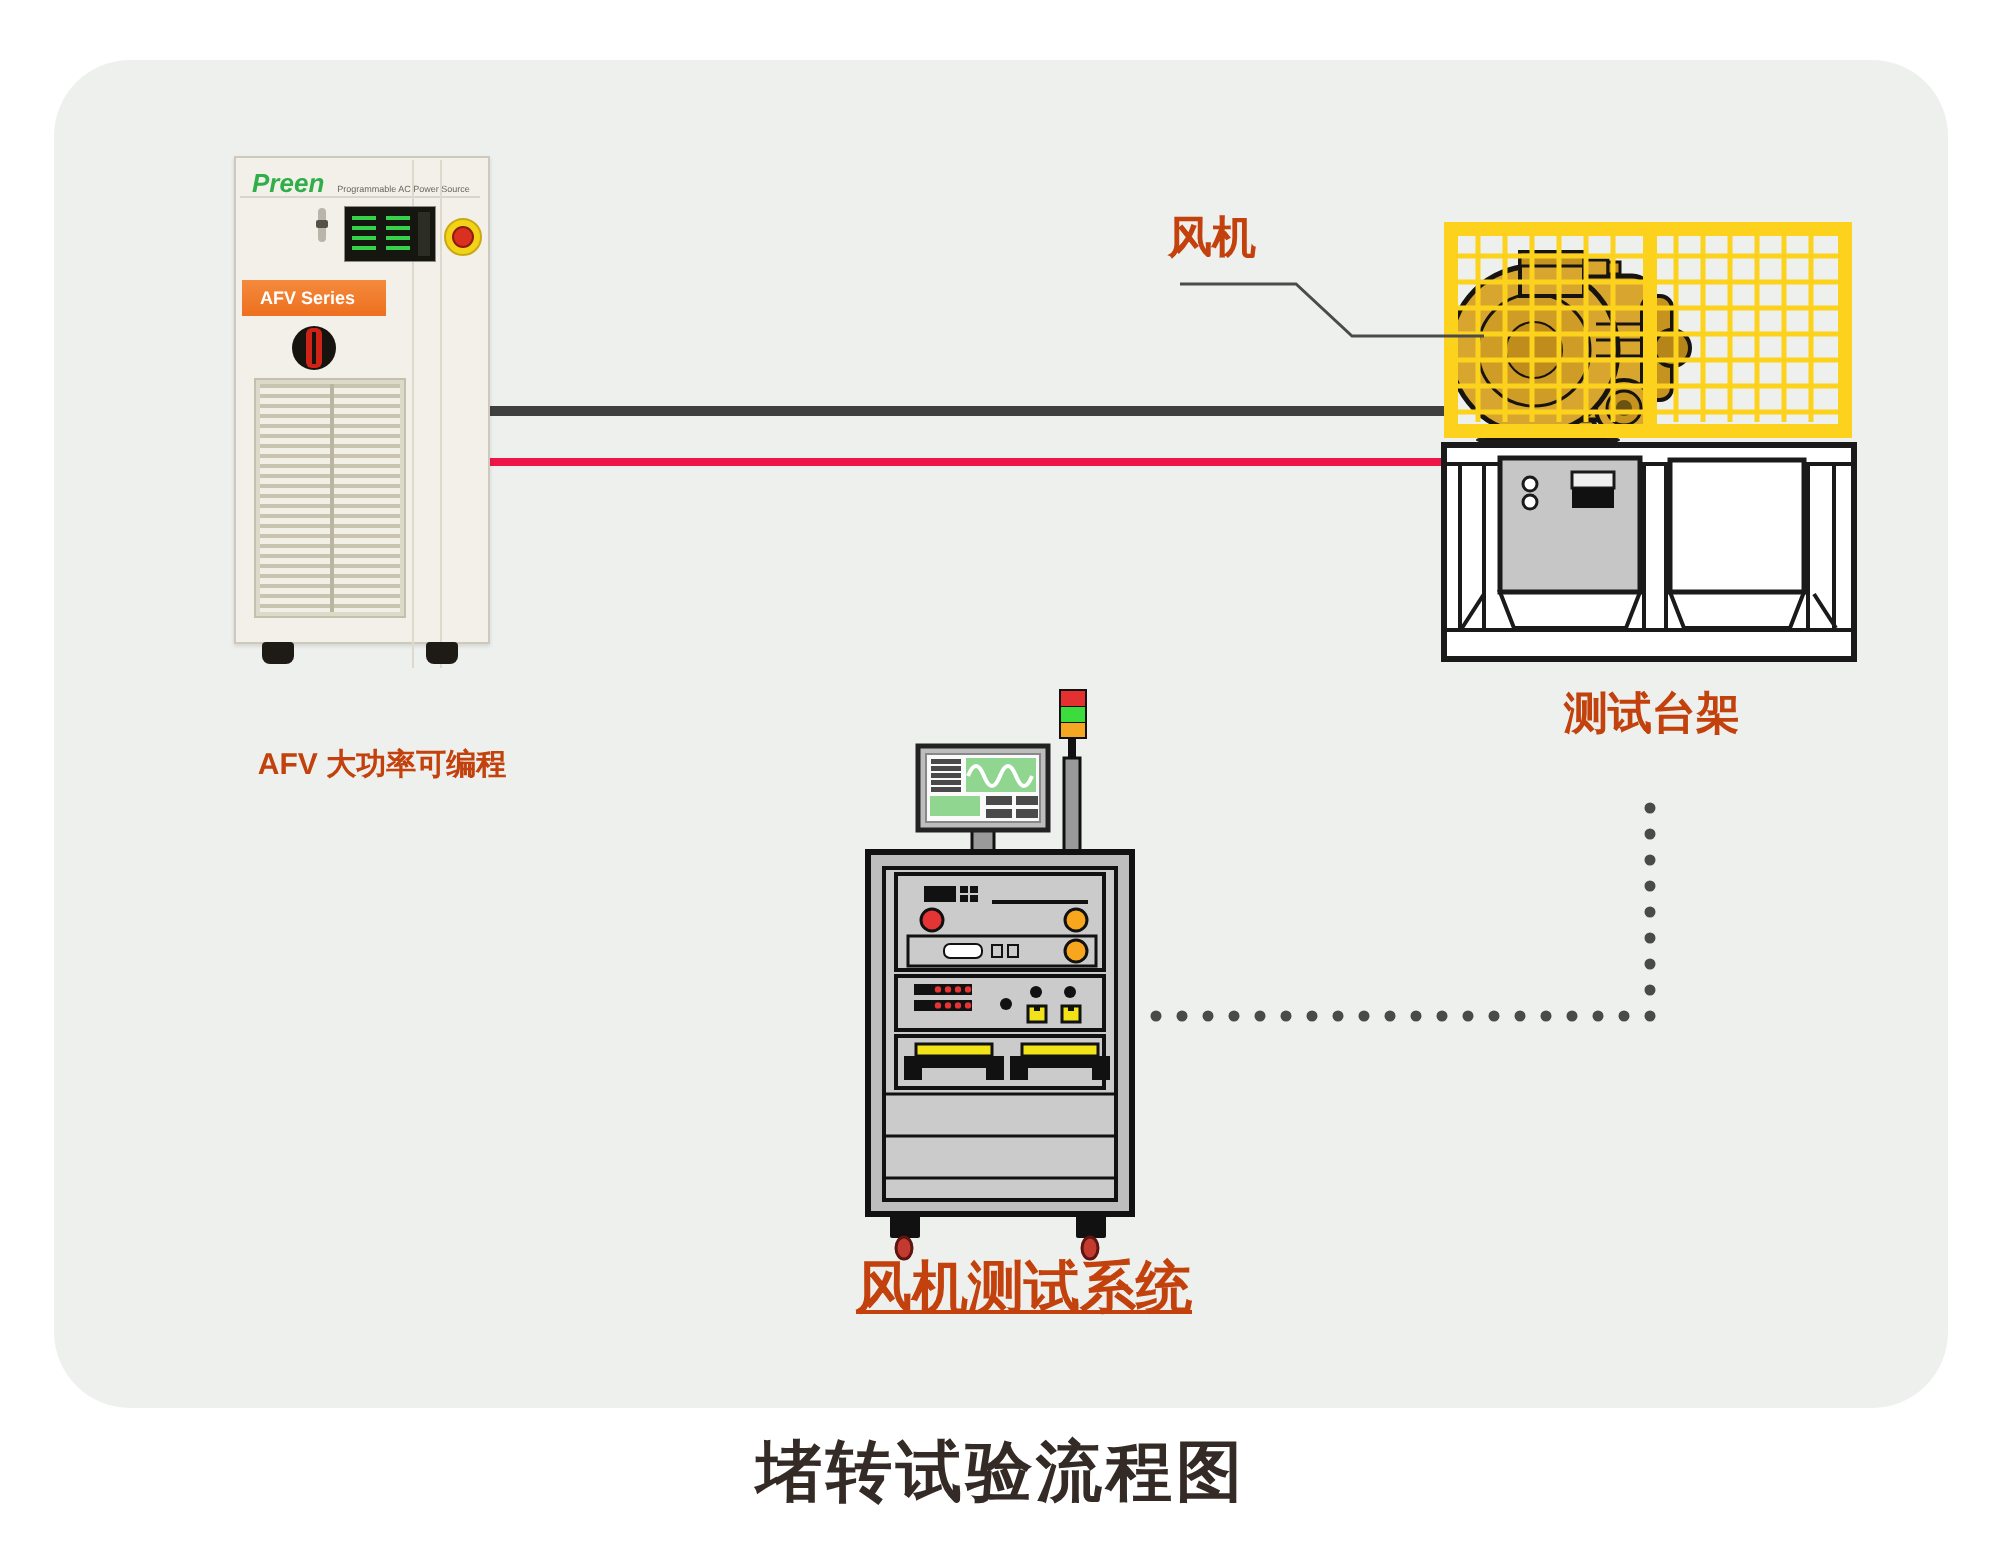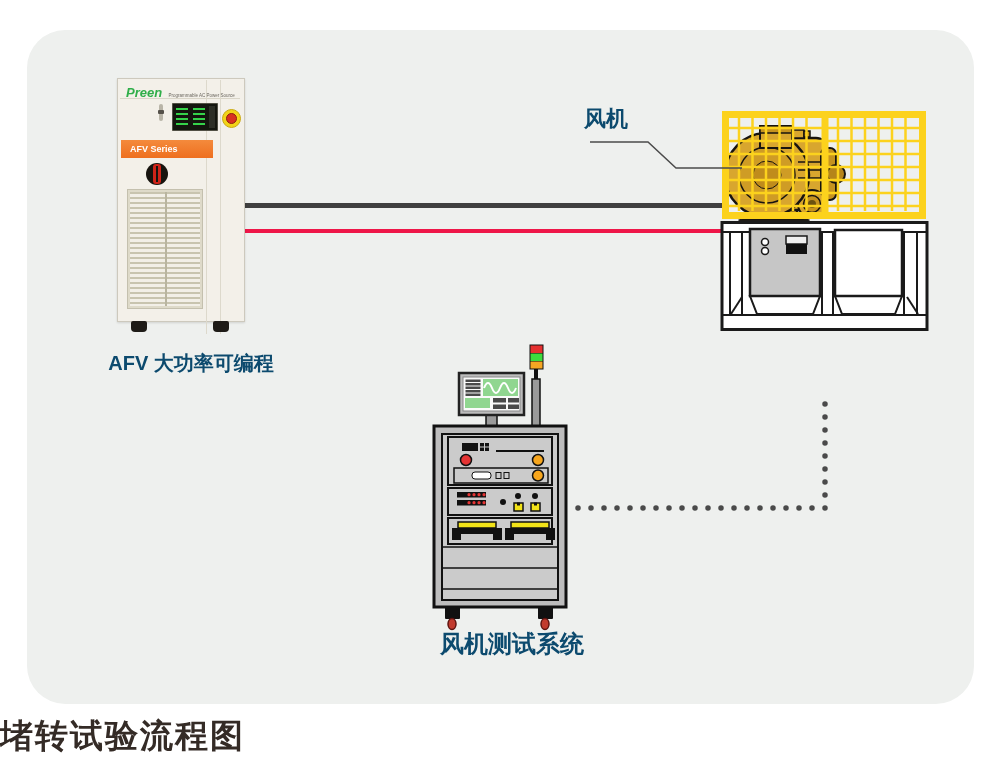--- a/index.html
+++ b/index.html
@@ -1,65 +1,65 @@
 <!DOCTYPE html>
 <html><head>
 <meta charset="utf-8">
 <style>
   html,body{margin:0;padding:0;background:#ffffff;}
   .canvas{position:relative;width:1001px;height:771px;background:#ffffff;overflow:hidden;
           font-family:"Liberation Sans",sans-serif;}
   .panel{position:absolute;left:27px;top:30px;width:947px;height:674px;background:#eef0ee;
          border-radius:38px;}
-  .caption{position:absolute;font-weight:bold;color:#0c4a6e;text-align:center;line-height:27px;
+  .caption{position:absolute;font-weight:bold;color:#c2410c;text-align:center;line-height:27px;
            font-family:"Liberation Sans",sans-serif;}
-  .title{position:absolute;left:0;top:714px;width:1001px;text-align:left;font-size:33px;
+  .title{position:absolute;left:0;top:714px;width:1001px;text-align:center;font-size:33px;
          font-weight:bold;color:#342b26;letter-spacing:2px;}
   
   .ps{position:absolute;left:117px;top:78px;width:128px;height:258px;}
   .ps-body{position:absolute;left:0;top:0;width:126px;height:242px;background:#f3f0e9;
            border:1px solid #cdc9bd;box-shadow:0 1px 2px rgba(0,0,0,.12);}
   .ps-hline{position:absolute;left:3px;top:20px;width:120px;height:1px;background:#d9d5c8;}
   .ps-vline{position:absolute;top:2px;bottom:2px;width:1px;background:#ddd9cc;}
   .ps-brand{position:absolute;left:9px;top:5px;white-space:nowrap;}
   .ps-brand .logo{color:#2fae49;font-weight:bold;font-style:italic;font-size:13px;}
   .ps-brand .tag{color:#6b675f;font-size:4.5px;margin-left:2px;}
   .ps-slider{position:absolute;left:42px;top:26px;width:4px;height:17px;background:#b9b5a8;
              border-radius:2px;}
   .ps-slider span{position:absolute;left:-1px;top:6px;width:6px;height:4px;background:#55514a;
                   border-radius:1px;}
   .ps-display{position:absolute;left:55px;top:25px;}
   .ps-estop{position:absolute;left:105px;top:31px;width:17px;height:17px;border-radius:50%;
             background:#f2d318;border:1px solid #c9a912;}
   .ps-estop span{position:absolute;left:3px;top:3px;width:11px;height:11px;border-radius:50%;
                  background:#d93020;border:1px solid #8e1c12;box-sizing:border-box;}
-  .ps-band{position:absolute;left:4px;top:62px;width:92px;height:18px;
+  .ps-band{position:absolute;left:4px;top:62px;width:72px;height:18px;
            background:linear-gradient(180deg,#f48a3c,#ee6f1f);color:#ffffff;font-weight:bold;
            font-size:9px;line-height:18px;padding-left:9px;box-sizing:border-box;}
   .ps-knob{position:absolute;left:29px;top:85px;width:22px;height:22px;border-radius:50%;
            background:#17140f;}
   .ps-knob span{position:absolute;left:7px;top:1px;width:8px;height:20px;background:#cf2318;
                 border-radius:3px;}
   .ps-knob span i{position:absolute;left:3px;top:2px;width:2px;height:16px;background:#17140f;}
   .ps-grille{position:absolute;left:11px;top:112px;width:74px;height:118px;box-sizing:border-box;
              border:2px solid #dedac9;outline:1px solid #c4c0ae;
              background:repeating-linear-gradient(to bottom,#c8c4af 0 2px,#f2efe7 2px 5px);}
   .ps-grille span{position:absolute;left:50%;top:0;bottom:0;width:2px;background:#b9b5a0;}
   .ps-foot{position:absolute;width:16px;height:11px;background:#1e1b17;
            border-radius:2px 2px 4px 4px;top:243px;}
   
   .wire-black{position:absolute;left:244px;top:203px;width:478px;height:5px;background:#3f3f3f;}
   .wire-red{position:absolute;left:244px;top:229px;width:478px;height:4px;background:#ee1648;}
   
   .svg-abs{position:absolute;}
   .overlay{position:absolute;left:0;top:0;pointer-events:none;}
-  .lbl-ps{left:66px;top:350px;width:250px;font-size:20px;}
+  .lbl-ps{left:66px;top:369px;width:250px;font-size:15px;}
   .lbl-fan{left:584px;top:105px;width:90px;font-size:22px;text-align:left;}
   .lbl-bench{left:741px;top:343px;width:170px;font-size:22px;}
-  .lbl-system{left:412px;top:630px;width:200px;font-size:24px;}
+  .lbl-system{left:412px;top:630px;width:200px;font-size:28px;text-decoration:underline;}
 </style>
 </head>
 <body>
 
 <div class="canvas">
 
   <div class="panel"></div>
 
   <div class="wire-black"></div>
   <div class="wire-red"></div>
@@ -269,16 +269,17 @@
 
   <svg class="overlay" width="1001" height="771" viewBox="0 0 1001 771">
     <path d="M590 142 H648 L676 168 H742" fill="none" stroke="#4b4b4b" stroke-width="1.5"></path>
     <path d="M578 508 H825 V392" fill="none" stroke="#4a4a4a" stroke-width="5.5" stroke-linecap="round" stroke-dasharray="0 13"></path>
   </svg>
 
   <div class="caption lbl-fan">风机</div>
   <div class="caption lbl-ps">
     <div>AFV 大功率可编程</div>
   </div>
+  <div class="caption lbl-bench">测试台架</div>
   <div class="caption lbl-system">风机测试系统</div>
 
   <div class="title">堵转试验流程图</div>
 </div>
 
 </body></html>

